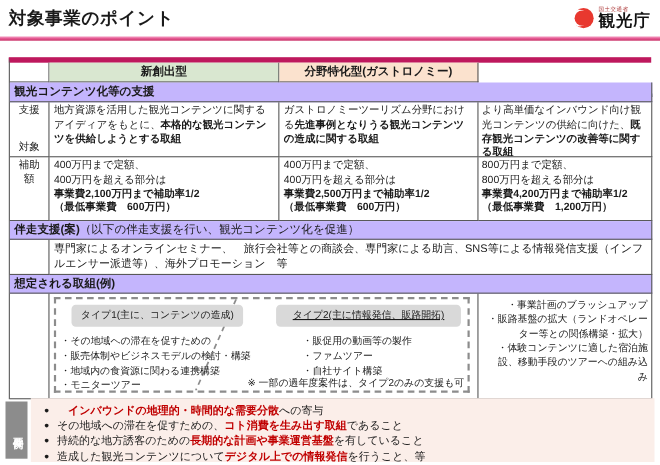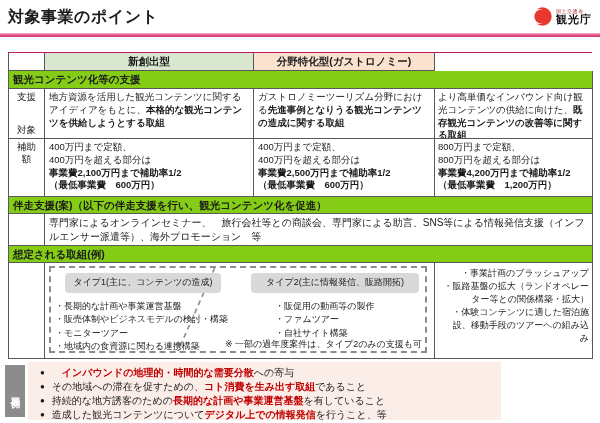--- a/index.html
+++ b/index.html
@@ -6,58 +6,58 @@
   body { background:#e8e8e8; font-family:"Liberation Sans","DejaVu Sans",sans-serif; }
   .page { position:relative; width:600px; height:423px; background:#fff; color:#1a1a1a; overflow:hidden; }
 
   
   .hdrbar { display:flex; justify-content:space-between; align-items:flex-start; padding:7px 8px 0 8px; height:50px; }
   .title { font-size:16px; font-weight:bold; letter-spacing:0.5px; }
   .logo { display:flex; align-items:center; gap:3px; margin-top:-1px; }
   .logo-icon svg { width:21px; height:21px; display:block; }
   .logo-txt { display:flex; flex-direction:column; line-height:1; }
   .logo-min { font-size:5px; color:#a33; letter-spacing:0.5px; }
-  .logo-agency { font-size:11px; font-weight:bold; color:#111; letter-spacing:1px; }
+  .logo-agency { font-size:15px; font-weight:bold; color:#111; letter-spacing:1px; }
   .rule { position:absolute; left:0; top:33px; width:600px; height:4px;
           background:linear-gradient(180deg,#f6b9d2 0%,#e9639b 40%,#c92f66 100%); }
 
   
   .tbl { position:absolute; left:8px; top:52px; width:584px;
          display:grid; grid-template-columns:36px 209px 181px 158px;
          grid-template-rows:18px 18px 50px 58px 17px 32px 17px 96px;
-         border-top:1px solid #be185d; border-left:1px solid #595959; font-size:9.5px; }
+         border-top:5px solid #be185d; border-left:1px solid #595959; font-size:9.5px; }
   .cell { border-right:1px solid #595959; border-bottom:1px solid #595959; padding:2px 4px; overflow:hidden; line-height:1.35; }
   .hdr { display:flex; align-items:center; justify-content:center; font-weight:bold; font-size:10.5px; padding:1px; }
   .c-new { background:#d9e7d0; }
   .c-field { background:#fbe2ce; }
   .c-quality { background:#c5deee;margin-top:28px; }
-  .sec { grid-column:1 / -1; background:#84cc16; font-weight:bold; font-size:10.5px; display:flex; align-items:center; padding-left:4px; }
-  .sec .normal { font-weight:bold; }
+  .sec { grid-column:1 / -1; background:#c4b5fd; font-weight:bold; font-size:10.5px; display:flex; align-items:center; padding-left:4px; }
+  .sec .normal { font-weight:normal; }
   .lbl { display:flex; flex-direction:column; align-items:center; justify-content:space-between; text-align:center; font-size:9.5px; line-height:1.3; }
   .span3 { grid-column:2 / -1; }
   .span2 { grid-column:2 / 4; position:relative; padding:0; }
   .bold { font-weight:bold; }
   .cell3 { padding:2px 3px; }
 
   
   .dash { position:absolute; left:4px; top:3px; right:7px; bottom:5px; border:2px dashed #8c8c8c; }
   .diag { position:absolute; left:0; top:0; width:100%; height:100%; pointer-events:none; }
   .typebox { position:absolute; top:5px; font-size:9px; line-height:1.5; }
   .t1 { left:4px; width:180px; }
   .t2 { left:196px; width:176px; }
   .typelabel { background:#d9d9d9; border-radius:4px; text-align:center; padding:3px 2px; font-size:9px; margin-bottom:7px; }
   .t1 .typelabel { margin-left:10px; margin-right:14px; }
-  .t2 .typelabel { margin-left:4px; margin-right:4px; }
+  .t2 .typelabel { margin-left:4px; margin-right:4px;text-decoration:underline; }
   .t2 .t-item { padding-left:28px; }
   .note { position:absolute; right:2px; bottom:1px; font-size:9px; background:#fff; padding:0 1px; }
   .q-cell { font-size:9px; line-height:1.45; padding:4px 3px; }
   .q-item { padding-left:8px; text-indent:-8px;text-align:right; }
 
   
-  .req { position:absolute; left:5px; top:362px; width:496px; height:58px; display:flex; align-items:center; gap:3px; }
+  .req { position:absolute; left:5px; top:362px; width:590px; height:58px; display:flex; align-items:center; gap:3px; }
   .req-label { width:20px; height:52px; background:#8c8c8c; color:#fff; writing-mode:vertical-rl;
                display:flex; align-items:center; justify-content:center; font-size:9.5px; font-weight:bold; letter-spacing:1px; }
   .req-body { flex:1; height:58px; background:#fbeee9; padding:4px 10px 4px 12px;
               display:flex; flex-direction:column; justify-content:space-around; }
   .req-item { font-size:10px; white-space:nowrap; }
   .req-item .mark { font-size:8px; margin-right:7px; vertical-align:1px; }
   .red { color:#c00000; font-weight:bold; }
 </style>
 </head>
 <body>
@@ -130,24 +130,24 @@
     <div class="cell sec">想定される取組(例)</div>
 
     <div class="cell"></div>
     <div class="cell span2">
       <div class="dash">
         <svg class="diag" viewBox="0 0 377 84" preserveAspectRatio="none">
           <line x1="165" y1="0" x2="128" y2="84" stroke="#8c8c8c" stroke-width="1.6" stroke-dasharray="5 4"></line>
         </svg>
         <div class="typebox t1">
           <div class="typelabel">タイプ1(主に、コンテンツの造成)</div>
-          <div class="t-item">・長期的な計画や事業運営基盤</div>
+          <div class="t-item">・その地域への滞在を促すための</div>
           <div class="t-item">・販売体制やビジネスモデルの検討・構築</div>
+          <div class="t-item">・地域内の食資源に関わる連携構築</div>
           <div class="t-item">・モニターツアー</div>
-          <div class="t-item">・地域内の食資源に関わる連携構築</div>
         </div>
         <div class="typebox t2">
           <div class="typelabel">タイプ2(主に情報発信、販路開拓)</div>
           <div class="t-item">・販促用の動画等の製作</div>
           <div class="t-item">・ファムツアー</div>
           <div class="t-item">・自社サイト構築</div>
         </div>
         <div class="note">※ 一部の過年度案件は、タイプ2のみの支援も可</div>
       </div>
     </div>

